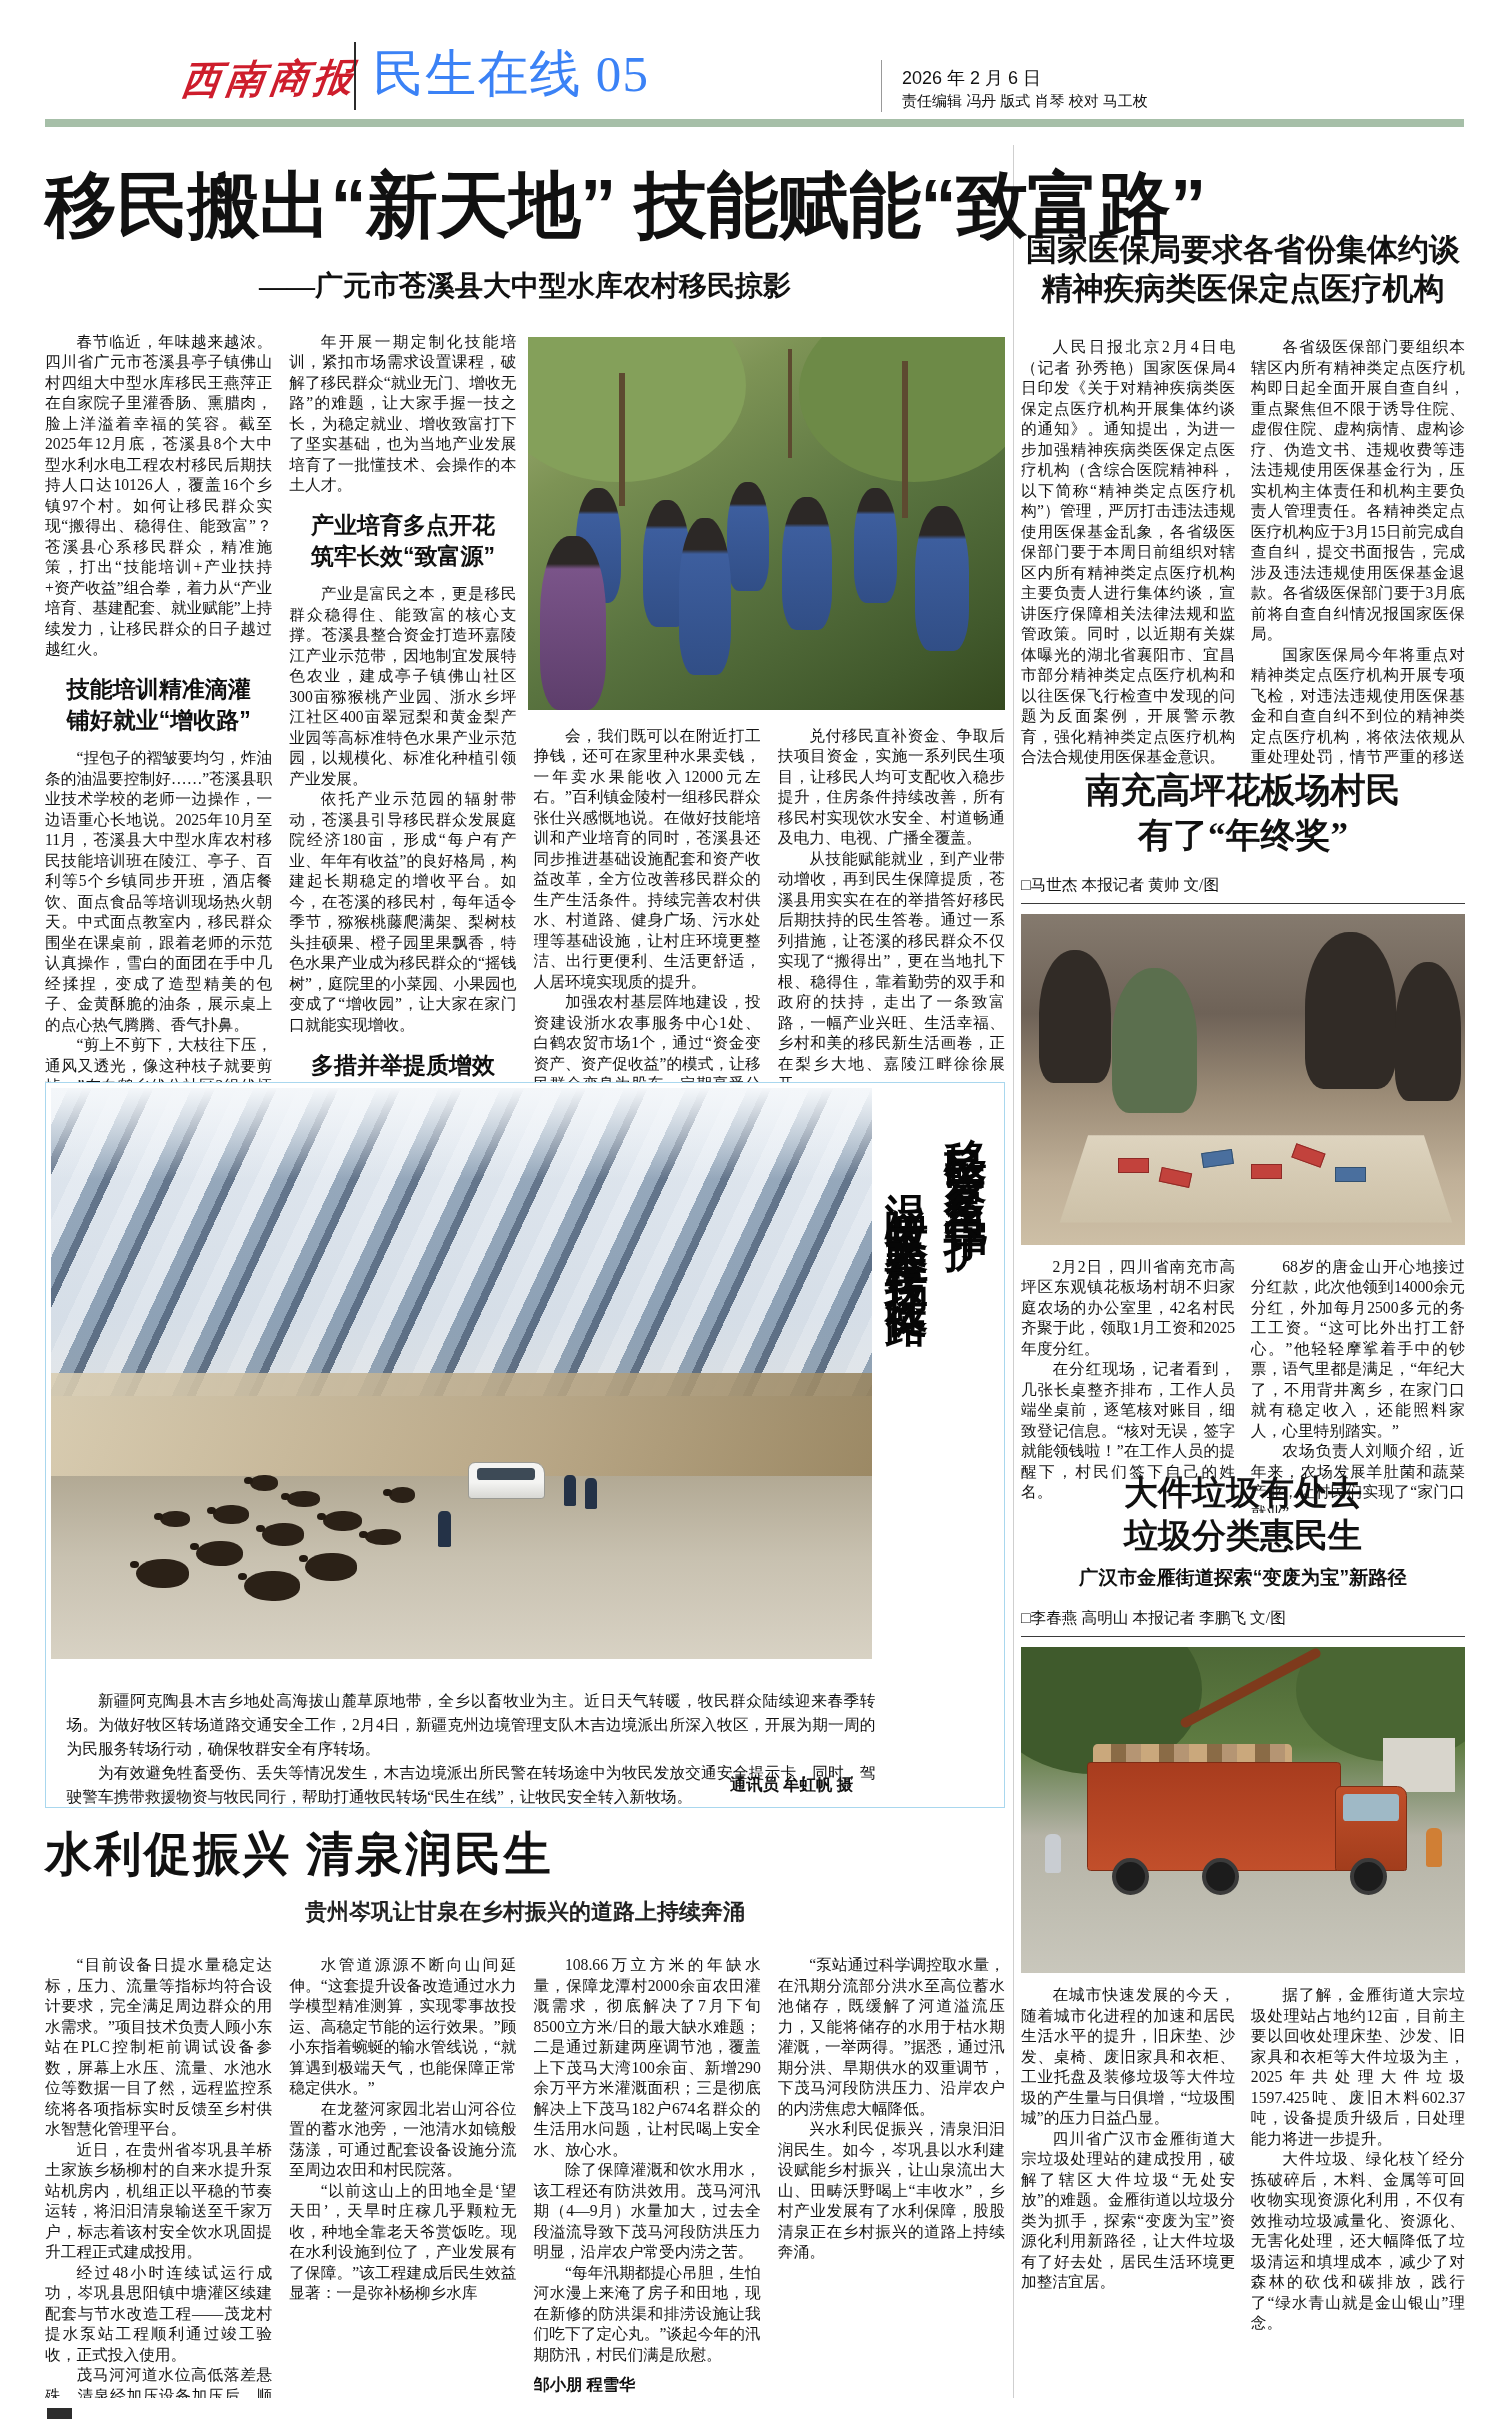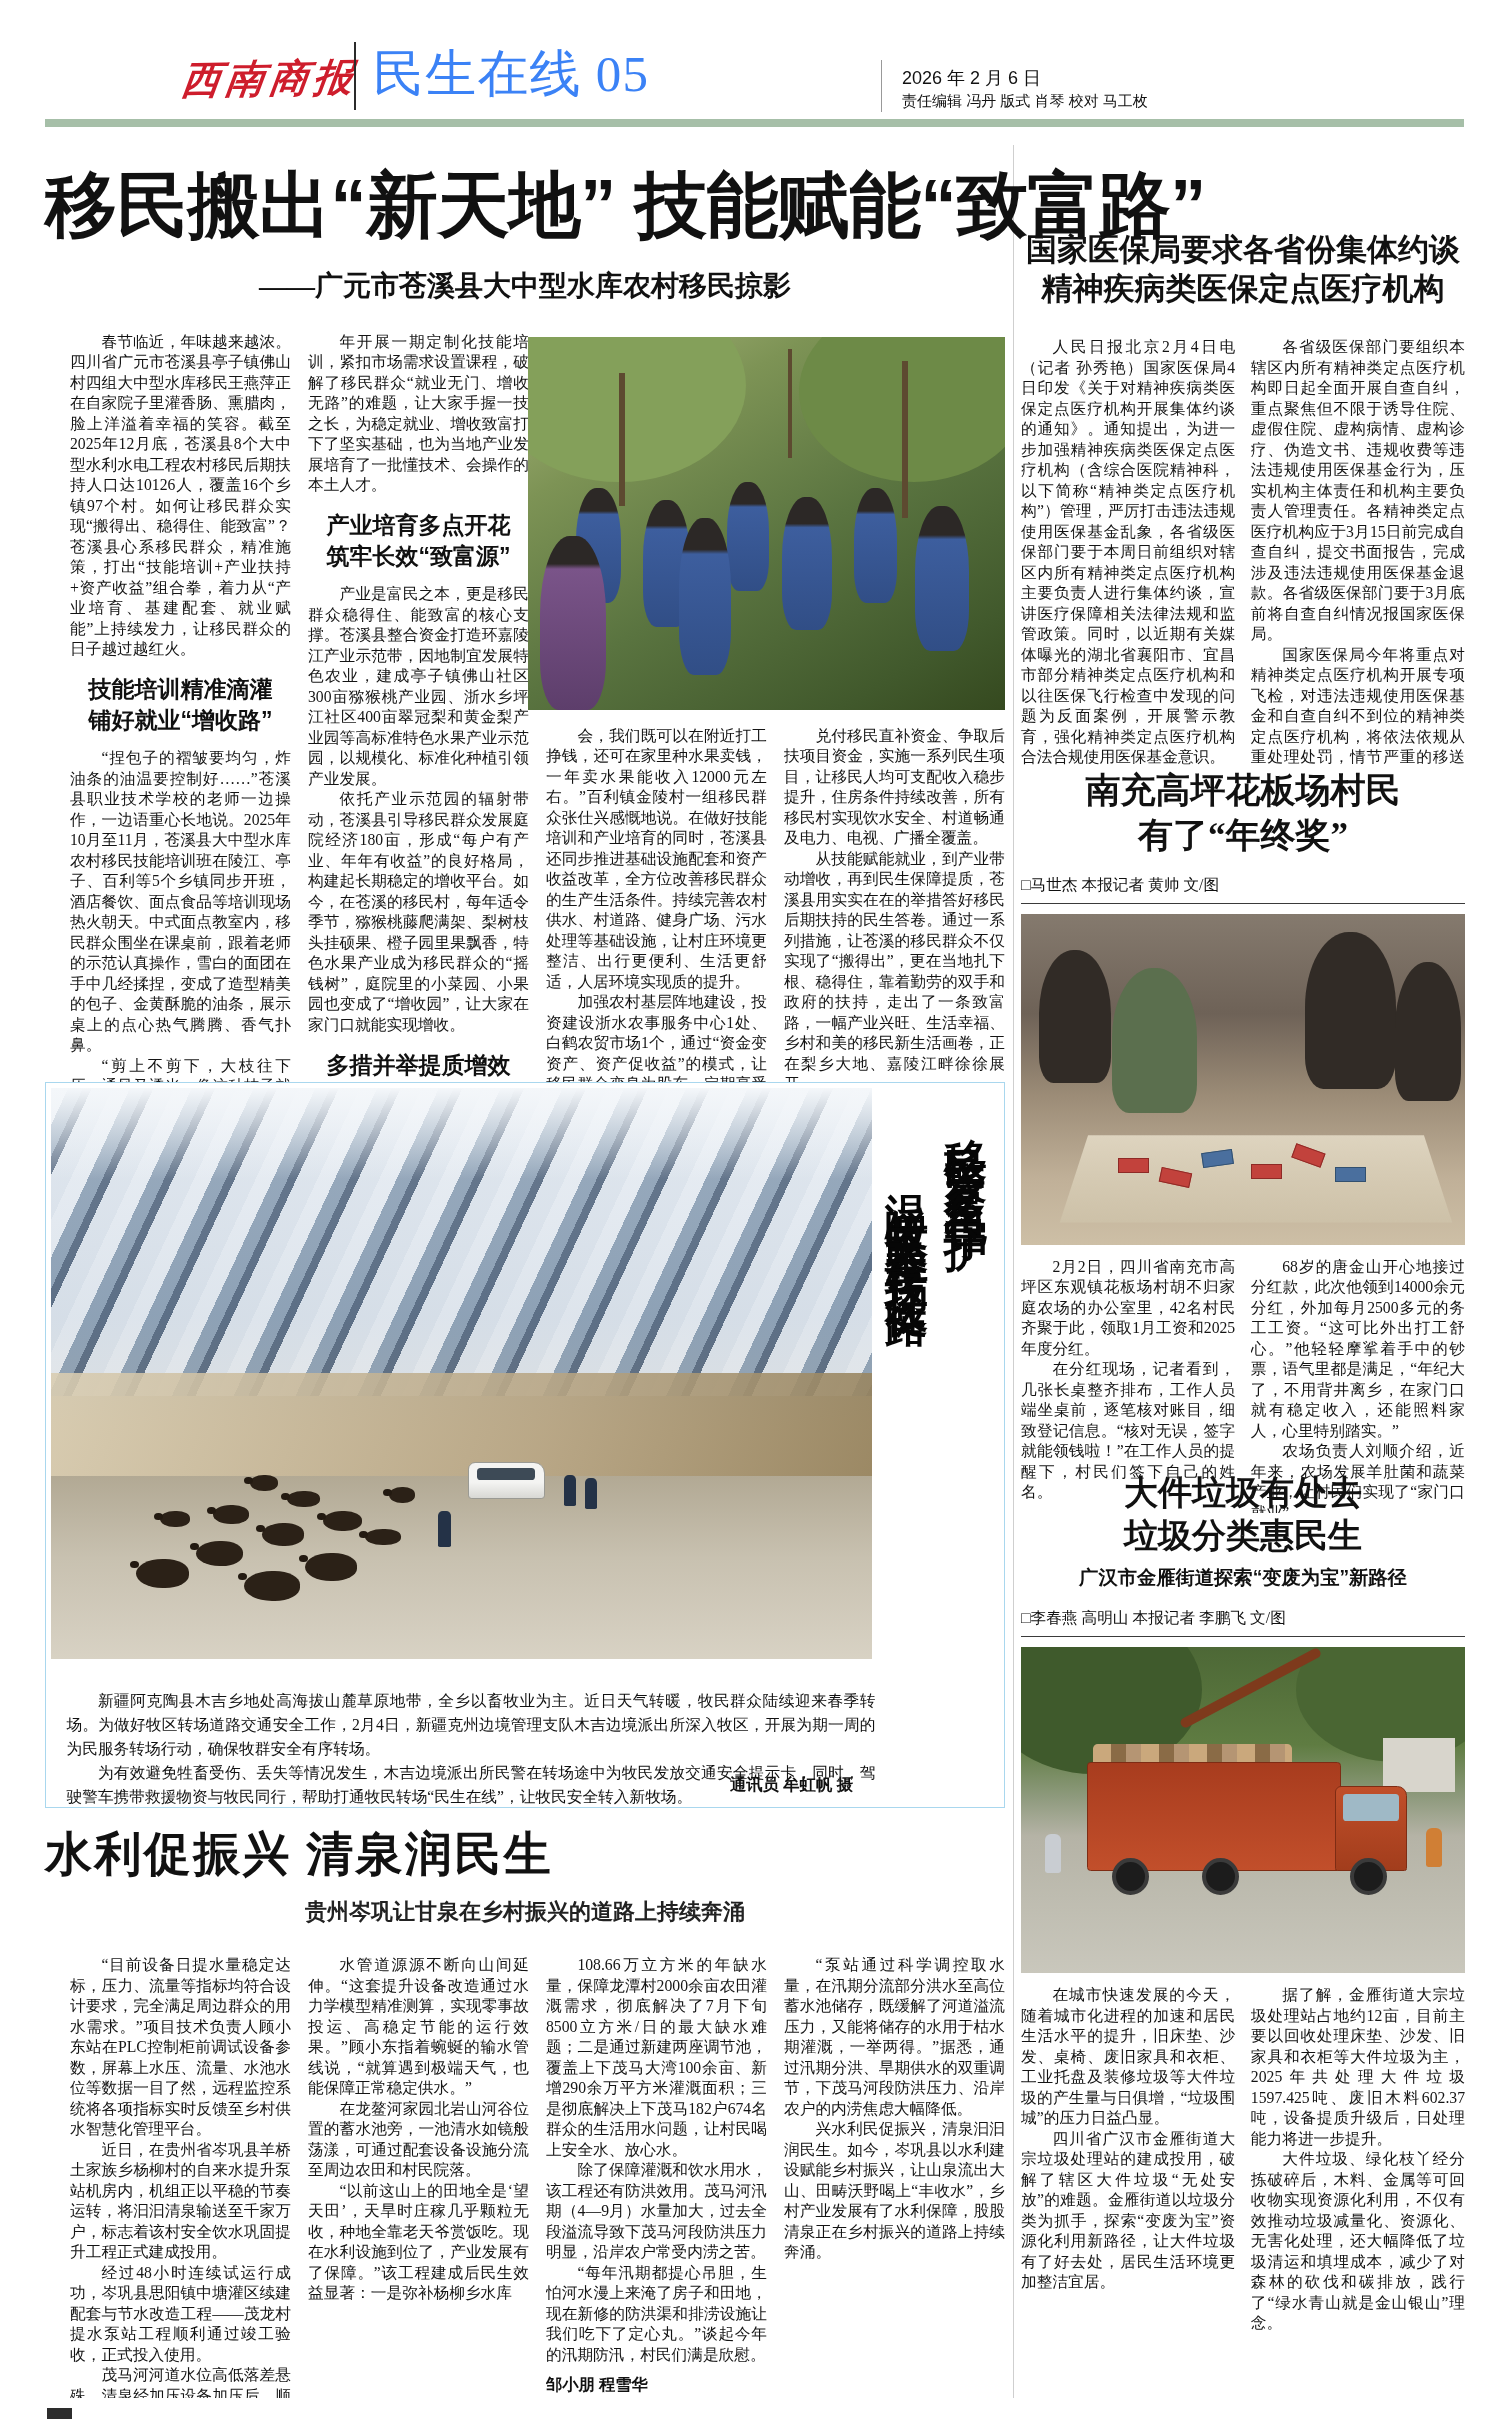--- a/index.html
+++ b/index.html
@@ -15,21 +15,21 @@
   .section-title { left:373px; top:40px; font-size:51px; font-weight:400; color:#3b82f6;
                    letter-spacing:1.2px; font-family:"Liberation Serif","DejaVu Serif",serif; }
   .hdr-rule2 { left:881px; top:60px; width:0.6px; height:52px; background:#999; }
   .date-line { left:902px; top:66px; font-size:18px; font-family:"Liberation Sans","DejaVu Sans",sans-serif; }
   .staff-line { left:902px; top:92px; font-size:15px; font-family:"Liberation Sans","DejaVu Sans",sans-serif; }
   .green-bar { left:45px; top:119px; width:1419px; height:7.9px; background:#a6bfa8; }
   .main-vrule { left:1013px; top:145px; width:0.6px; height:2253px; background:#cfcfcf; }
 
   
   .body-p { font-size:15.7px; line-height:20.5px; text-align:justify; text-indent:2em; color:#141414; }
-  .cols { display:flex; gap:17px;margin-left:25px; }
+  .cols { display:flex; gap:17px; }
   .cols .col { flex:1 1 0; overflow:hidden; }
   .subhead { font-family:"Liberation Sans","DejaVu Sans",sans-serif; font-weight:900;
              font-size:23px; line-height:31px; text-align:center; margin:14.5px 0 12px 0; color:#101010; }
   .byline-right { font-weight:bold; font-size:16.3px; margin-top:8.5px; padding-right:3.6px; }
 
   
   .lead-wrap { left:45px; top:158px; width:960px; }
   .lead-headline { font-family:"Liberation Sans","DejaVu Sans",sans-serif; font-weight:900;
                    font-size:72px; letter-spacing:-0.6px; text-align:center; white-space:nowrap; }
   .lead-dek { margin-top:13.3px; font-size:28px; font-weight:bold; text-align:center; }

